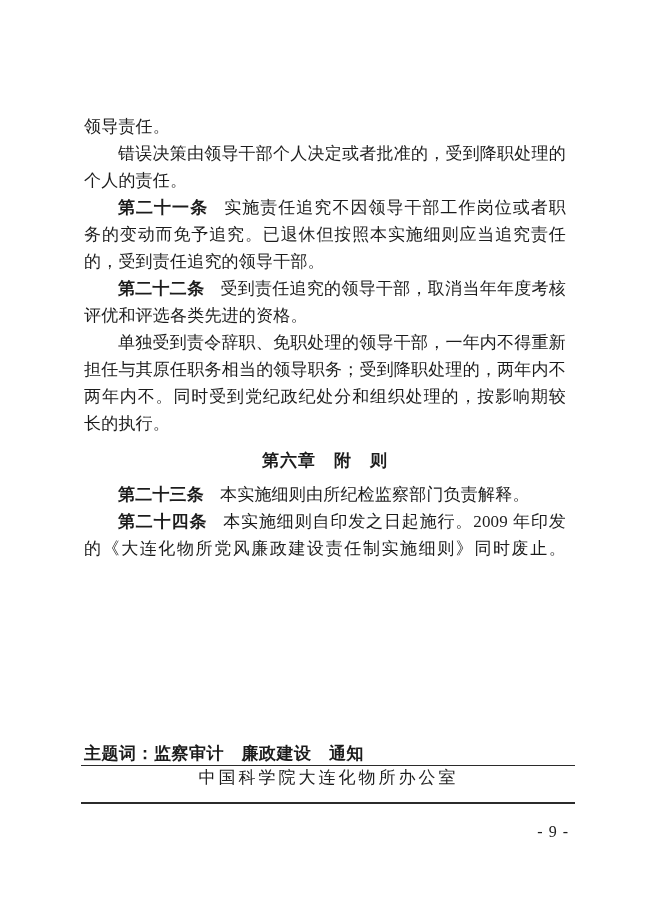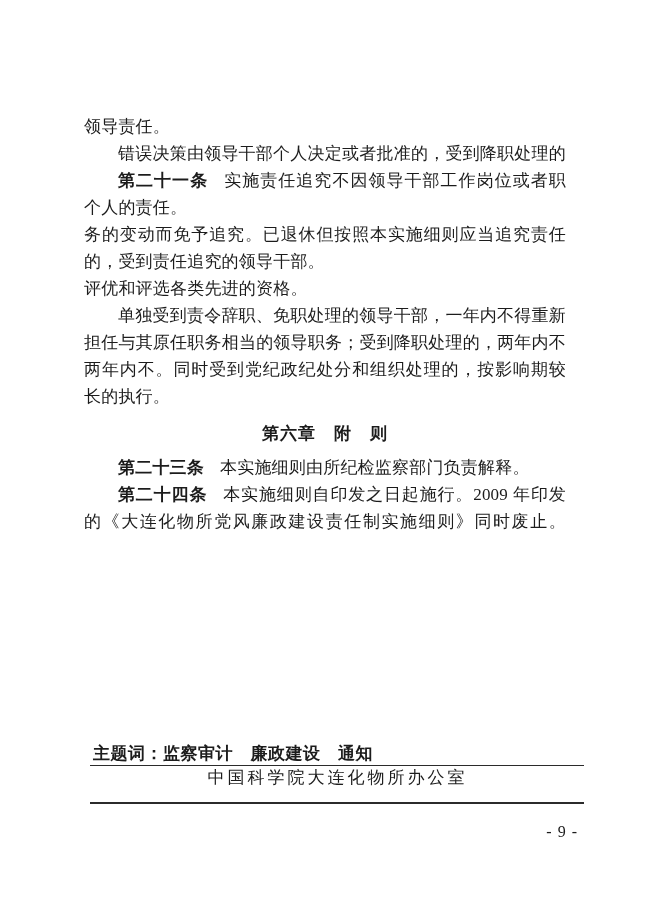--- a/index.html
+++ b/index.html
@@ -43,21 +43,21 @@
   .chapter {
     font-weight: bold;
     text-align: right;
     text-align-last: center;
     letter-spacing: 1px;
     margin: 10px 0 7px 0;
   }
   
   .doc-footer {
     position: absolute;
-    left: 90px;
+    left: 81px;
     top: 744px;
     width: 494px;
     font-size: 17px;
   }
   .subject-row {
     height: 21px;
     line-height: 20px;
     padding-left: 3px;
     font-weight: bold;
     border-bottom: 1px solid #2b2b2b;
@@ -84,24 +84,25 @@
   }
 </style>
 </head>
 <body>
 
 <div class="page">
 
   <div class="doc-body">
     <div class="bl">领导责任。</div>
     <div class="bl ind just">错误决策由领导干部个人决定或者批准的，受到降职处理的</div>
+    <div class="bl">个人的责任。</div>
     <div class="bl ind just"><b class="num">第二十一条</b><span>实施责任追究不因领导干部工作岗位或者职</span></div>
-    <div class="bl">个人的责任。</div>
     <div class="bl just">务的变动而免予追究。已退休但按照本实施细则应当追究责任</div>
     <div class="bl">的，受到责任追究的领导干部。</div>
+    <div class="bl ind just"><b class="num">第二十二条</b><span>受到责任追究的领导干部，取消当年年度考核</span></div>
     <div class="bl">评优和评选各类先进的资格。</div>
     <div class="bl ind just">单独受到责令辞职、免职处理的领导干部，一年内不得重新</div>
     <div class="bl just">担任与其原任职务相当的领导职务；受到降职处理的，两年内不</div>
     <div class="bl just">两年内不。同时受到党纪政纪处分和组织处理的，按影响期较</div>
     <div class="bl">长的执行。</div>
     <div class="bl chapter">第六章　附　则</div>
     <div class="bl ind"><b class="num">第二十三条</b><span>本实施细则由所纪检监察部门负责解释。</span></div>
     <div class="bl ind just"><b class="num">第二十四条</b><span>本实施细则自印发之日起施行。2009 年印发</span></div>
     <div class="bl just">的《大连化物所党风廉政建设责任制实施细则》同时废止。</div>
   </div>

